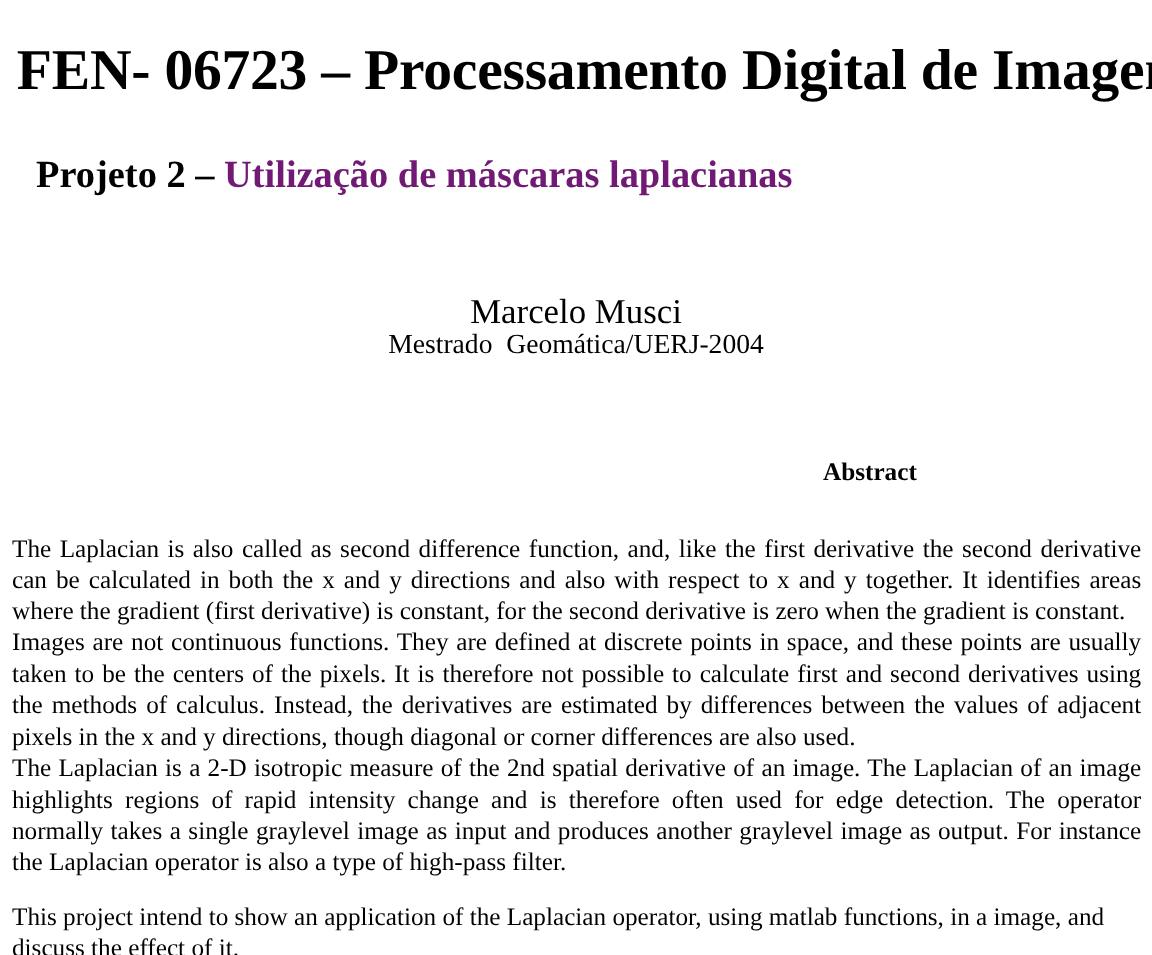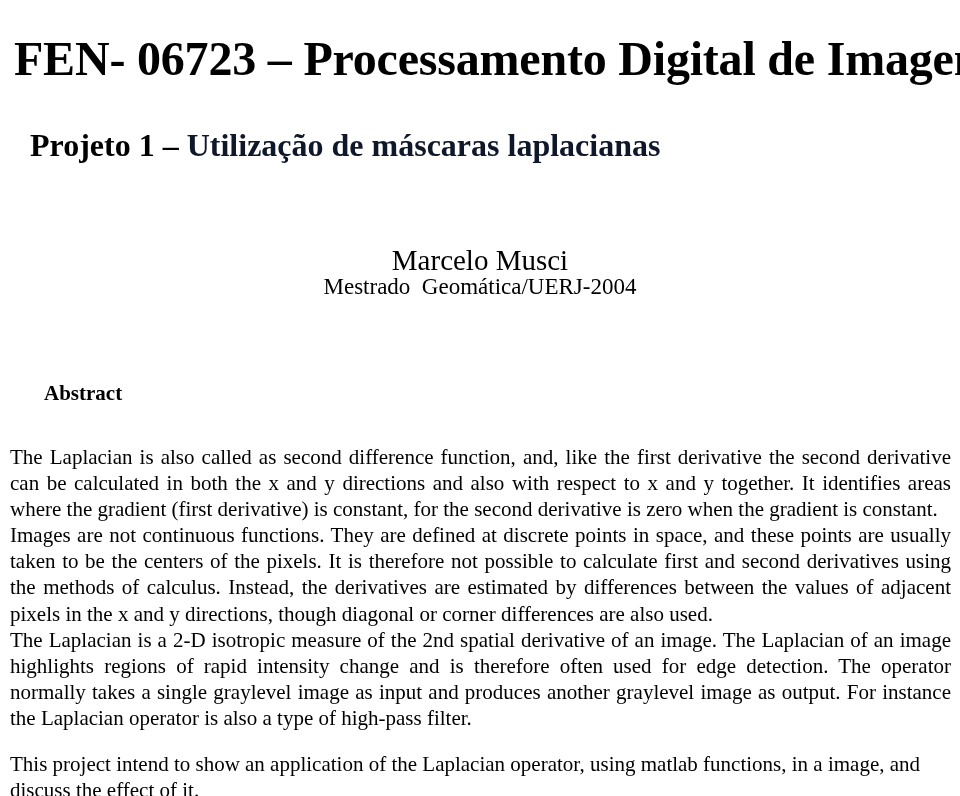--- a/index.html
+++ b/index.html
@@ -42,21 +42,21 @@
     left: 30px;
     top: 98px;
     width: 916px;
     font-size: 32px;
     font-weight: bold;
     line-height: 40px;
     white-space: nowrap;
     text-align: left;
   }
   .doc-subtitle .subtitle-accent {
-    color: #0f172a;
+    color: #701a75;
   }
 
   
   .author-name {
     position: absolute;
     left: 0;
     top: 243px;
     width: 960px;
     text-align: center;
     font-size: 29px;
@@ -74,25 +74,24 @@
     line-height: 28px;
     white-space: pre;
   }
 
   
   .abstract-heading {
     position: absolute;
     left: 0;
     top: 380px;
     width: 764px;
-    text-align: left;
+    text-align: right;
     font-size: 21px;
     font-weight: bold;
     line-height: 26px;
-    padding-left: 44px;
   }
 
   .abstract-body {
     position: absolute;
     left: 10px;
     top: 444px;
     width: 941px;
     font-size: 21px;
     line-height: 26.1px;
     text-align: justify;
@@ -108,21 +107,21 @@
     margin-top: 20px;
   }
 </style>
 </head>
 <body>
 
 <div class="page">
 
   <h1 class="doc-title">FEN- 06723 – Processamento Digital de Imagens</h1>
 
-  <h2 class="doc-subtitle"><span>Projeto 1 – </span><span class="subtitle-accent">Utilização de máscaras laplacianas</span></h2>
+  <h2 class="doc-subtitle"><span>Projeto 2 – </span><span class="subtitle-accent">Utilização de máscaras laplacianas</span></h2>
 
   <div class="author-name">Marcelo Musci</div>
 
   <div class="author-affiliation">Mestrado  Geomática/UERJ-2004</div>
 
   <div class="abstract-heading">Abstract</div>
 
   <div class="abstract-body">
     <p>The Laplacian is also called as second difference function, and, like the first derivative the second derivative can be calculated in both the x and y directions and also with respect to x and y together. It identifies areas where the gradient (first derivative) is constant, for the second derivative is zero when the gradient is constant.</p>
     <p>Images are not continuous functions. They are defined at discrete points in space, and these points are usually taken to be the centers of the pixels. It is therefore not possible to calculate first and second derivatives using the methods of calculus. Instead, the derivatives are estimated by differences between the values of adjacent pixels in the x and y directions, though diagonal or corner differences are also used.</p>

